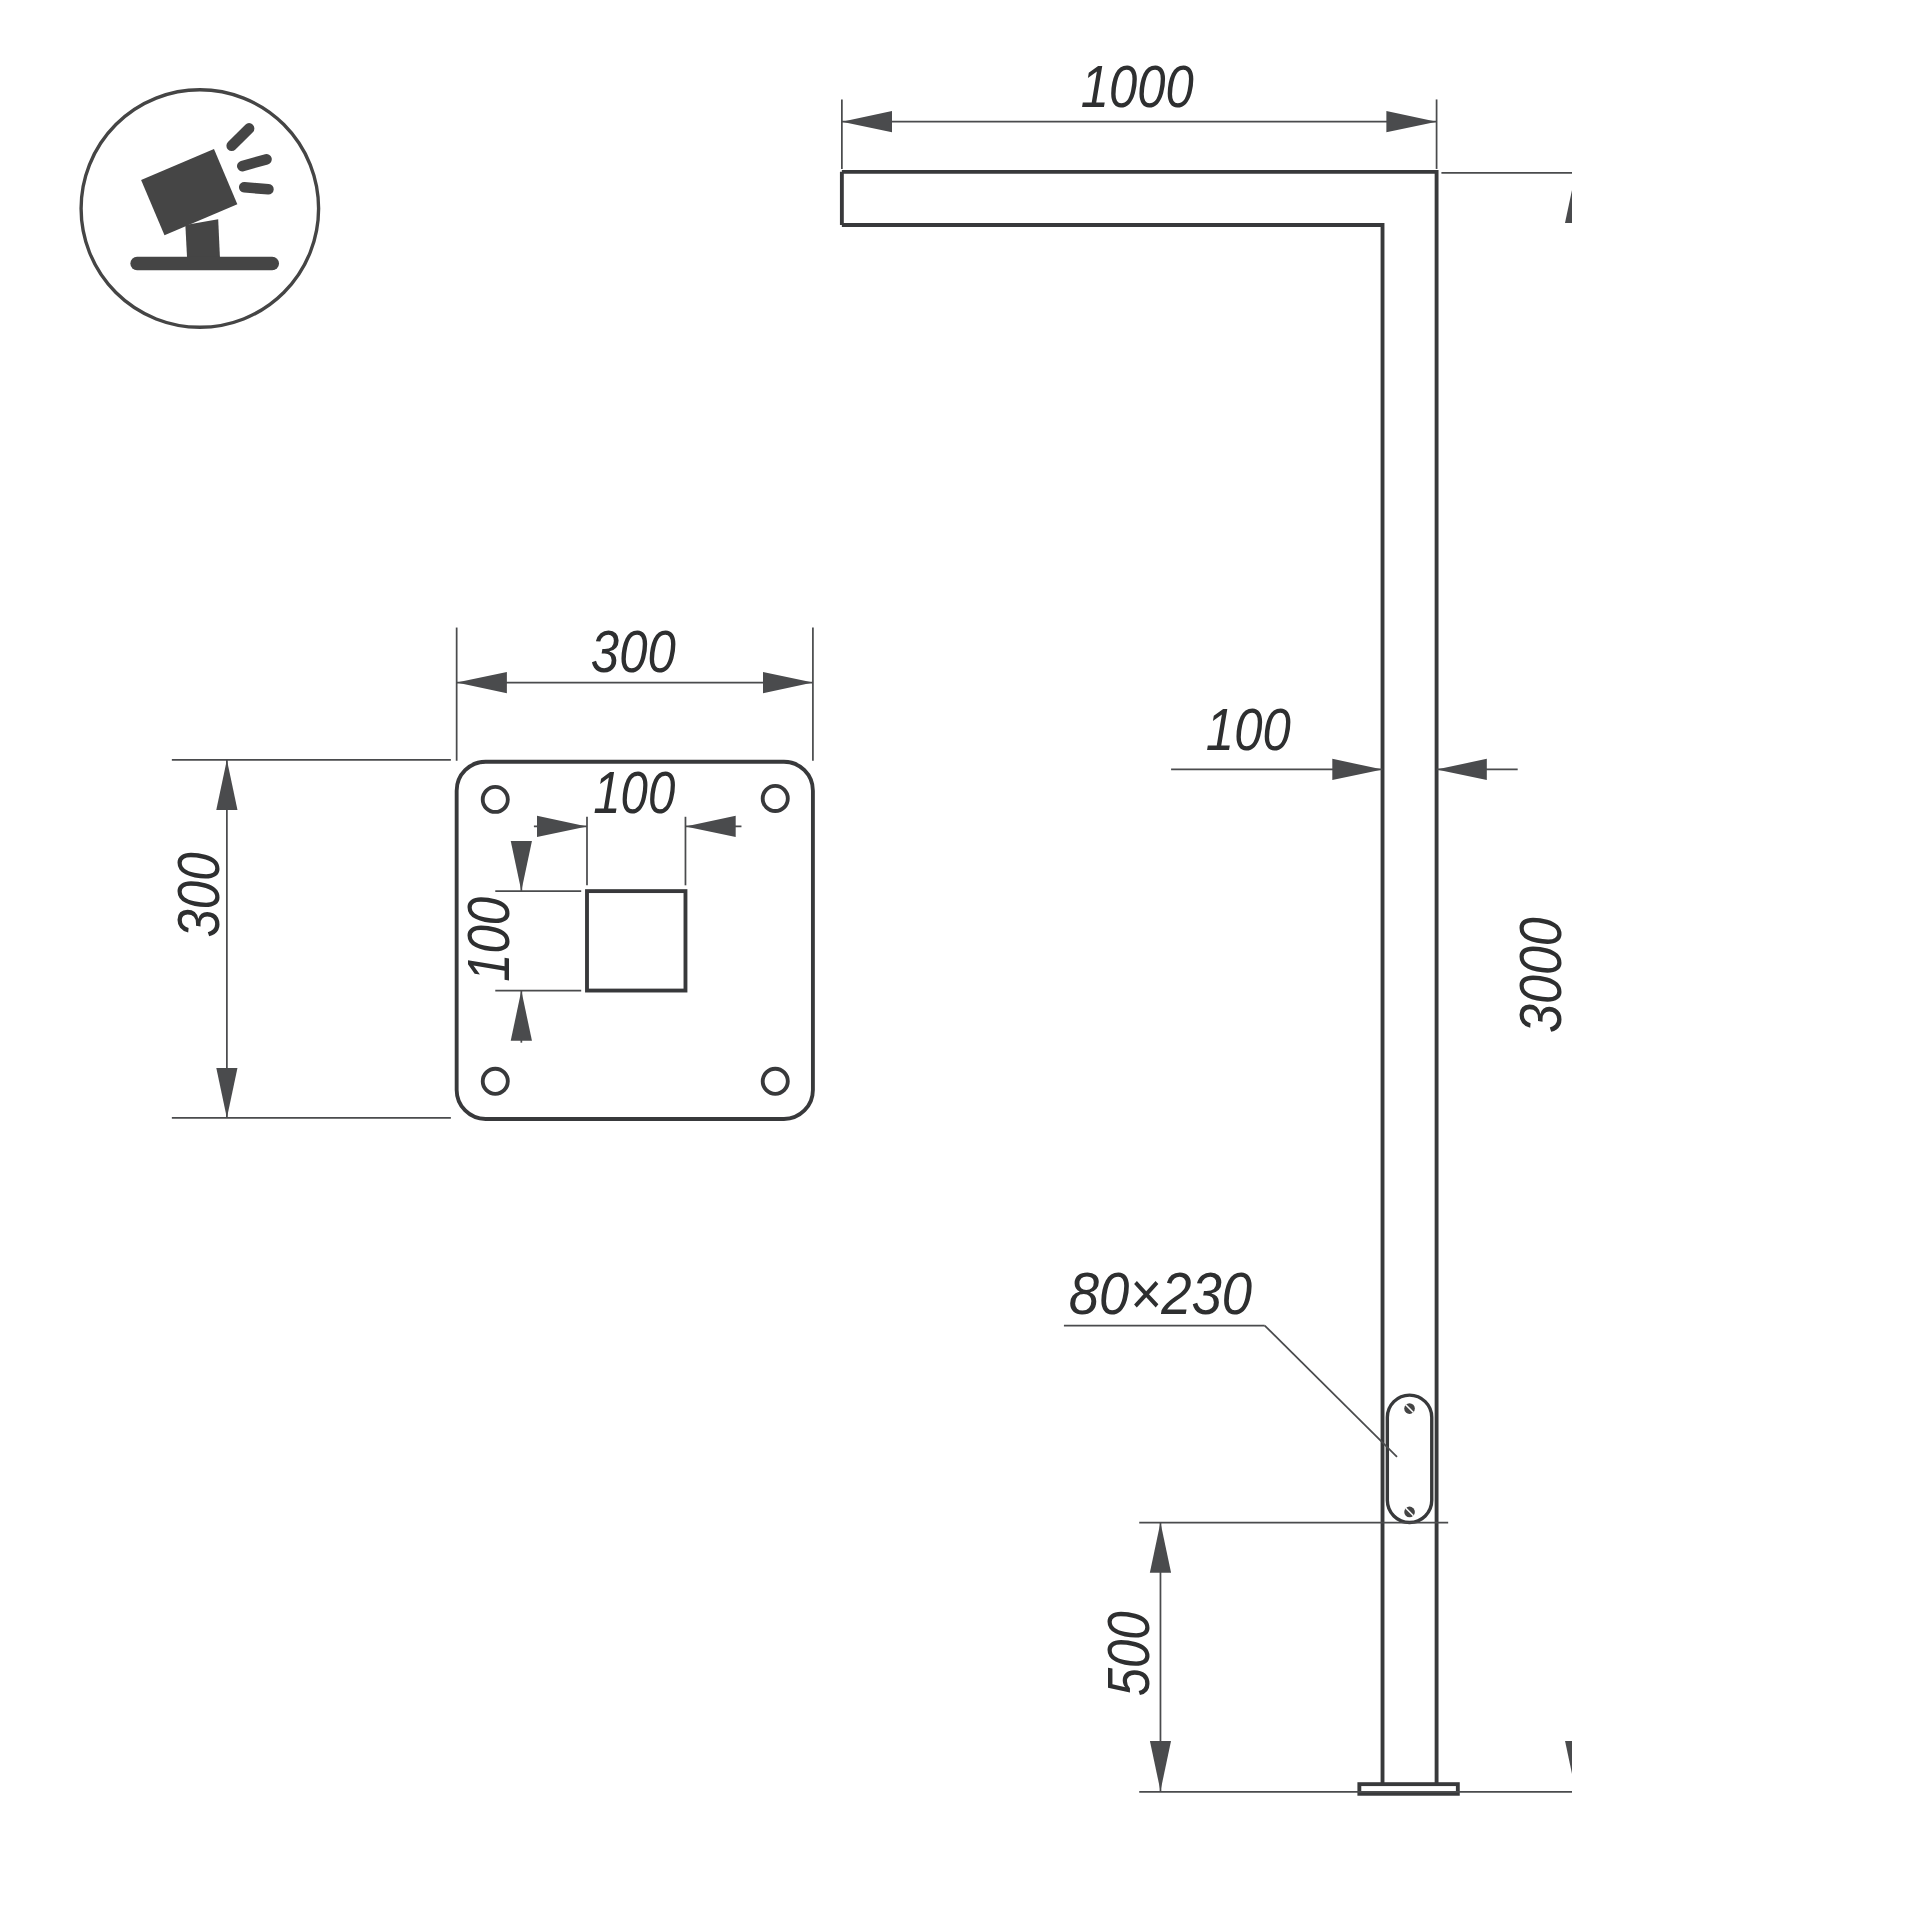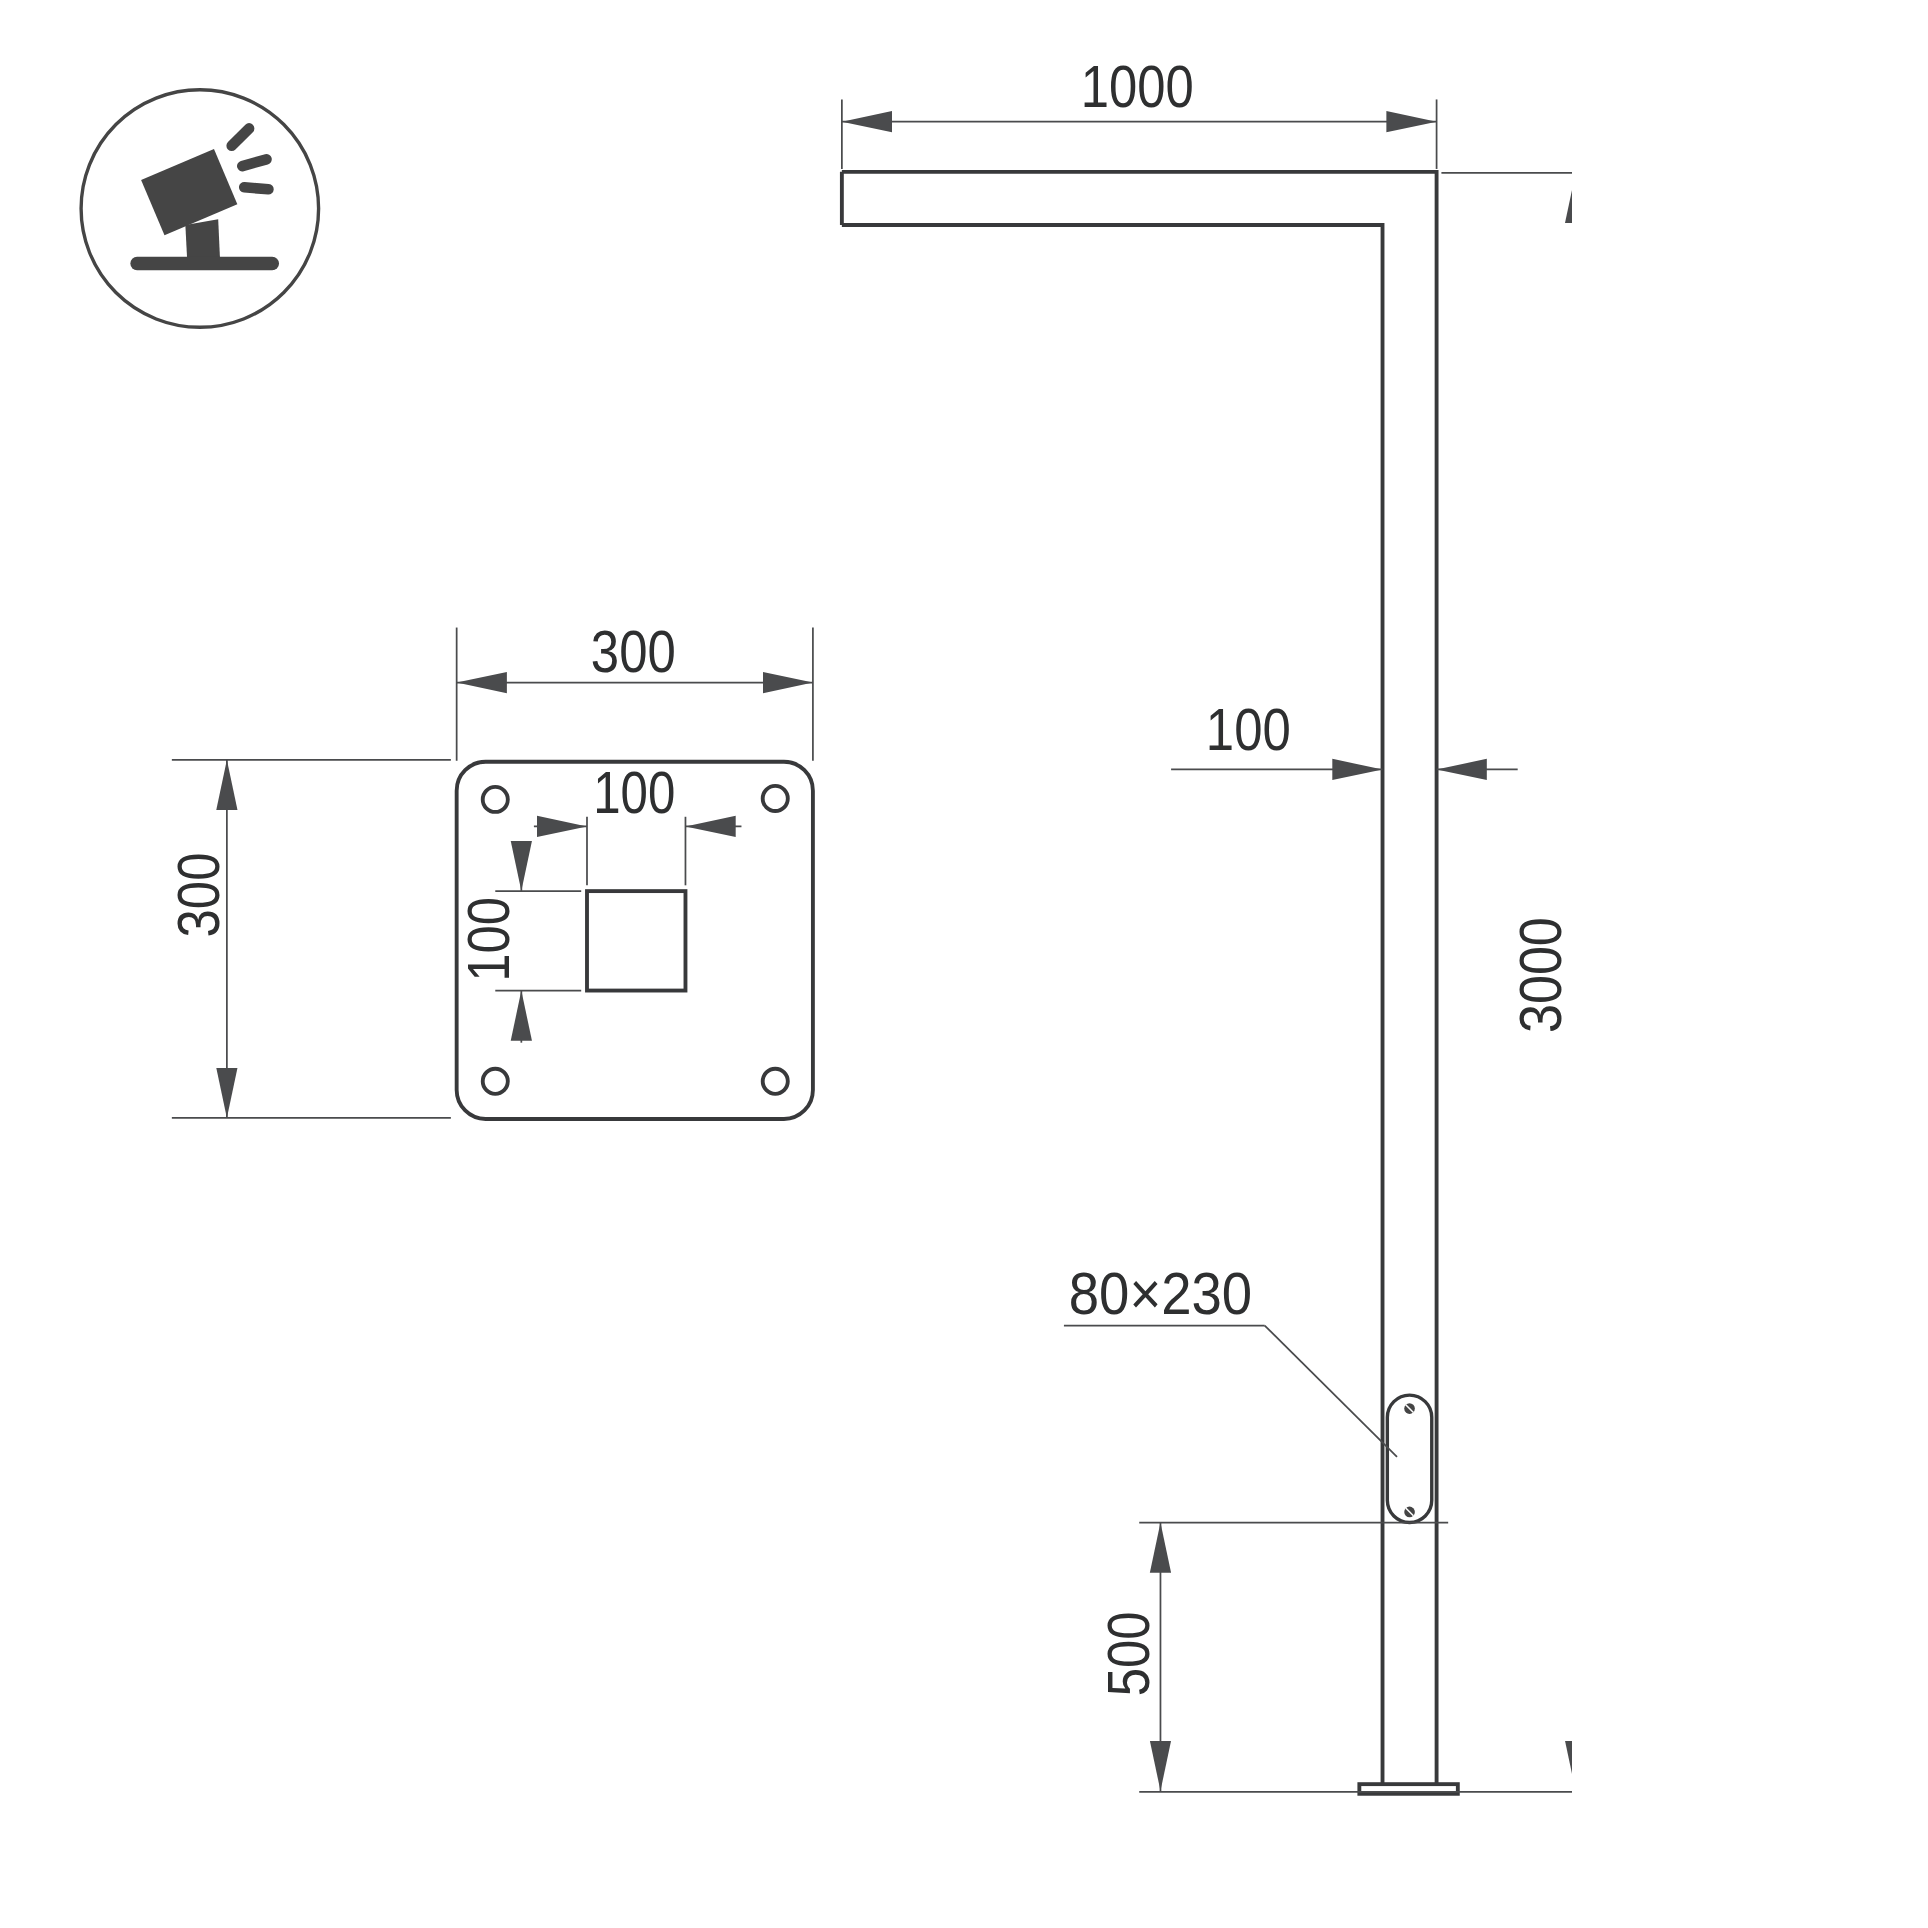--- a/index.html
+++ b/index.html
@@ -1,16 +1,16 @@
 <!DOCTYPE html>
 <html style="--background: #ffffff; --line-thick: #38393b; --line-thin: #4a4b4d; --text-color: #2e2f30; --icon-color: #454545;"><head>
 <meta charset="utf-8">
 <style>
   html,body{margin:0;padding:0;background:#fff;}
-  .canvas{position:relative;width:1572px;height:1928px;background:var(--background,#fff);overflow:hidden;}
+  .canvas{position:relative;width:1572px;height:1928px;background:var(--background,#fff);overflow:hidden;font-style:italic;}
   svg{position:absolute;inset:0;display:block;}
   .thick{stroke:var(--line-thick,#38393b);stroke-width:4;fill:none;}
   .med{stroke:var(--line-thick,#38393b);stroke-width:3.5;fill:none;}
   .thin{stroke:var(--line-thin,#4a4b4d);stroke-width:1.8;fill:none;}
   .wfill{fill:#ffffff;}
   .txt{fill:var(--text-color,#2e2f30);font-family:"Liberation Sans",sans-serif;font-size:62px;}
   .icon-fill{fill:var(--icon-color,#454545);stroke:none;}
   .icon-ray{stroke:var(--icon-color,#454545);stroke-width:11;stroke-linecap:round;fill:none;}
   .icon-ring{stroke:var(--icon-color,#454545);stroke-width:3.5;fill:#ffffff;}
   marker path{fill:var(--line-thin,#4a4b4d);}

